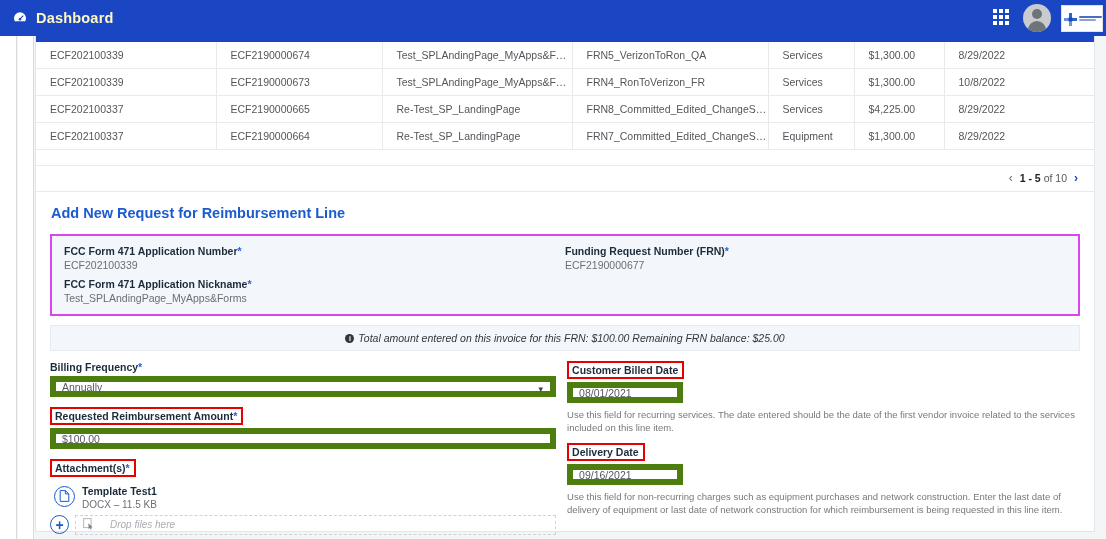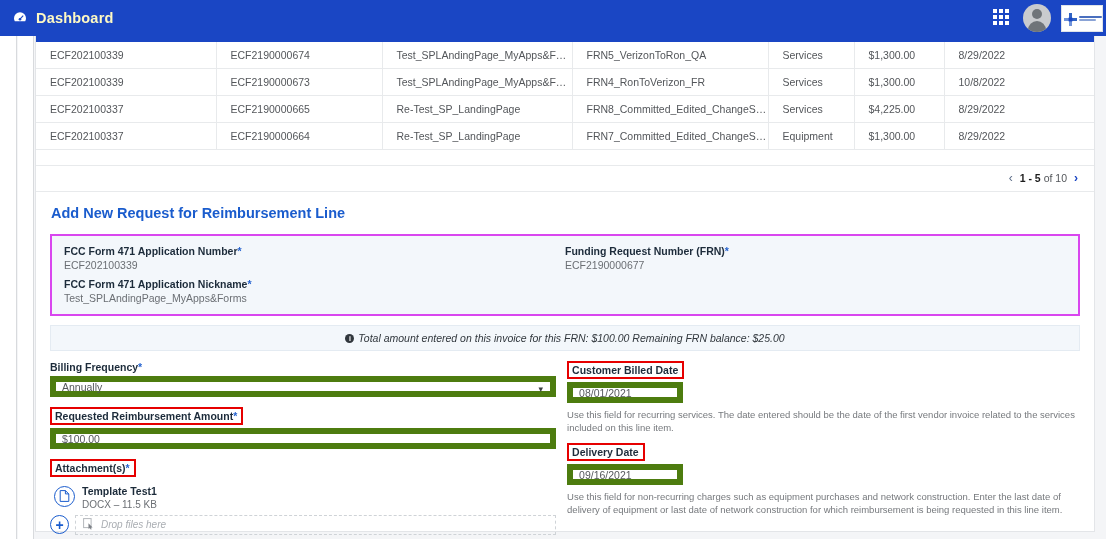--- a/index.html
+++ b/index.html
@@ -194,21 +194,21 @@
   .attach-meta { font-size: 10px; color: #6b6f74; line-height: 1.25; }
   .drop-row { display: flex; align-items: center; gap: 6px; margin-top: 3px; }
   .plus-circle {
     width: 19px; height: 19px; border-radius: 50%;
     border: 1.6px solid #1a5ccd; color: #1a5ccd;
     display: flex; align-items: center; justify-content: center;
     font-size: 14px; font-weight: bold; flex: 0 0 auto; line-height: 1;
   }
   .dropzone {
     flex: 1; height: 20px; border: 1px dashed #cfd3d7;
-    display: flex; align-items: center; gap: 6px; padding-left: 7px;
+    display: flex; align-items: center; gap: 15px; padding-left: 7px;
   }
   .dz-text { font-size: 10px; font-style: italic; color: #a9adb2; }
 </style>
 </head>
 <body>
 
 <div id="app">
 
   <div class="topbar">
     <div class="topbar-left">

